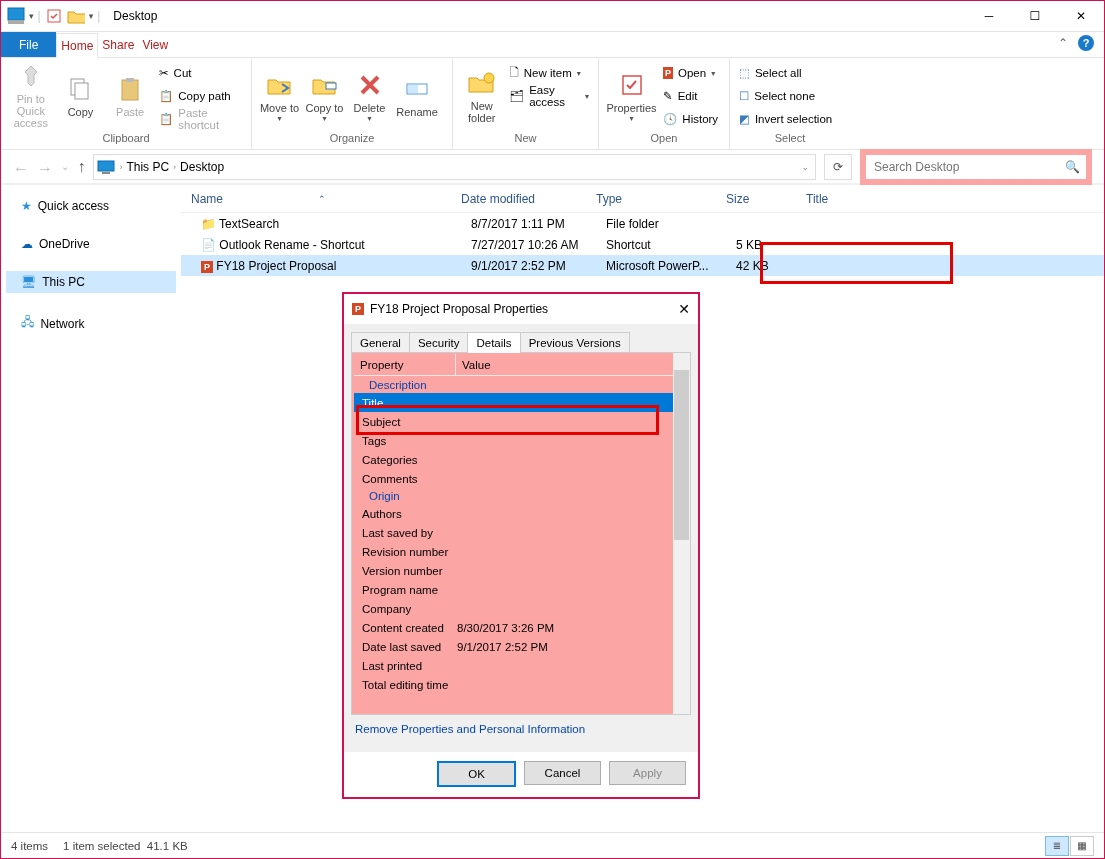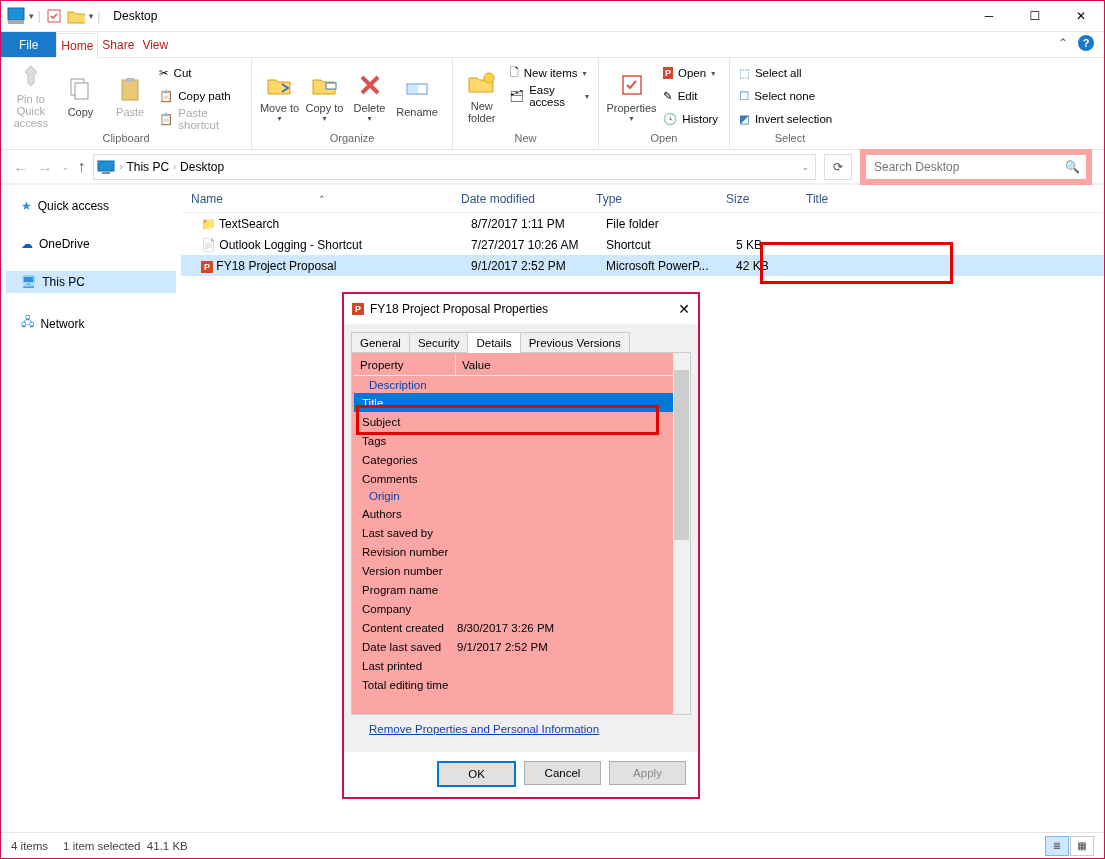--- a/index.html
+++ b/index.html
@@ -69,21 +69,21 @@
 .prop-hdr .ph{border:1px solid #e8e8e8;border-top:none;border-left:none;height:21px;display:flex;align-items:center;padding-left:6px}
 .prop-scroll{position:absolute;right:0;top:0;width:17px;height:100%;background:#f0f0f0}
 .prop-thumb{background:#cdcdcd;width:15px;margin:17px 1px 0;height:170px}
 .prop-list{font-size:11.5px;padding:2px 0}
 .prop-section{color:#0645ad;padding:2px 0 2px 15px}
 .prop-row{display:flex;height:17px;align-items:center;padding:1px 0}
 .prop-row .pname{width:95px;padding-left:8px}
 .prop-row .pval{flex:1}
 .prop-row.selected{background:#0078d7;color:#fff}
 .red-box2{position:absolute;border:3px solid #e50000;pointer-events:none;z-index:12}
-.remove-link{color:#0645ad;text-decoration:underline;font-size:11.5px;display:block;margin-top:8px;margin-left:18px}
+.remove-link{color:#0645ad;font-size:11.5px;display:block;margin-top:8px;margin-left:4px}
 .dlg-buttons{position:absolute;bottom:10px;right:12px;display:flex;gap:8px}
 .dlg-btn{width:75px;height:22px;font-size:11.5px;background:#e1e1e1;border:1px solid #adadad;display:flex;align-items:center;justify-content:center}
 .dlg-btn.default{border:2px solid #0078d7;background:#e1e1e1}
 .dlg-btn.disabled{color:#888}
 
 svg{display:block}
 </style>
 </head>
 <body>
 
@@ -231,21 +231,21 @@
               <svg width="30" height="26">
                 <path d="M2 8 h8 l2 2 h14 v12 h-24 z" fill="#ffd76a" stroke="#d4a017"></path>
                 <circle cx="22" cy="8" r="5" fill="#ffd24a" stroke="#d4a017"></circle>
               </svg>
             </div>
           <span style="text-align:center;line-height:12px">New folder</span>
         </div>
         <div class="ribbon-stack">
           <div>
               <span>🗋</span>
-              <span>New items</span>
+              <span>New item</span>
               <span class="arrow-small">▾</span>
             </div>
           <div>
               <span>🗂</span>
               <span>Easy access</span>
               <span class="arrow-small">▾</span>
             </div>
         </div>
       </div>
       <div class="ribbon-group-label">New</div>
@@ -365,21 +365,21 @@
       </div>
 
       <div class="row">
         <div class="cell" style="width:260px;padding-left:20px"><span>📁</span> <span>TextSearch</span></div>
         <div class="cell" style="width:125px">8/7/2017 1:11 PM</div>
         <div class="cell" style="width:120px">File folder</div>
         <div class="cell size" style="width:70px"></div>
         <div class="cell" style="width:190px"></div>
       </div>
       <div class="row">
-        <div class="cell" style="width:260px;padding-left:20px"><span>📄</span> <span>Outlook Logging - Shortcut</span></div>
+        <div class="cell" style="width:260px;padding-left:20px"><span>📄</span> <span>Outlook Rename - Shortcut</span></div>
         <div class="cell" style="width:125px">7/27/2017 10:26 AM</div>
         <div class="cell" style="width:120px">Shortcut</div>
         <div class="cell size" style="width:70px">5 KB</div>
         <div class="cell" style="width:190px"></div>
       </div>
       <div class="row selected">
         <div class="cell" style="width:260px;padding-left:20px"><span style="background:#d24726;color:#fff;font-size:9px;font-weight:bold;padding:1px 3px">P</span> <span>FY18 Project Proposal</span></div>
         <div class="cell" style="width:125px">9/1/2017 2:52 PM</div>
         <div class="cell" style="width:120px">Microsoft PowerP...</div>
         <div class="cell size" style="width:70px">42 KB</div>

